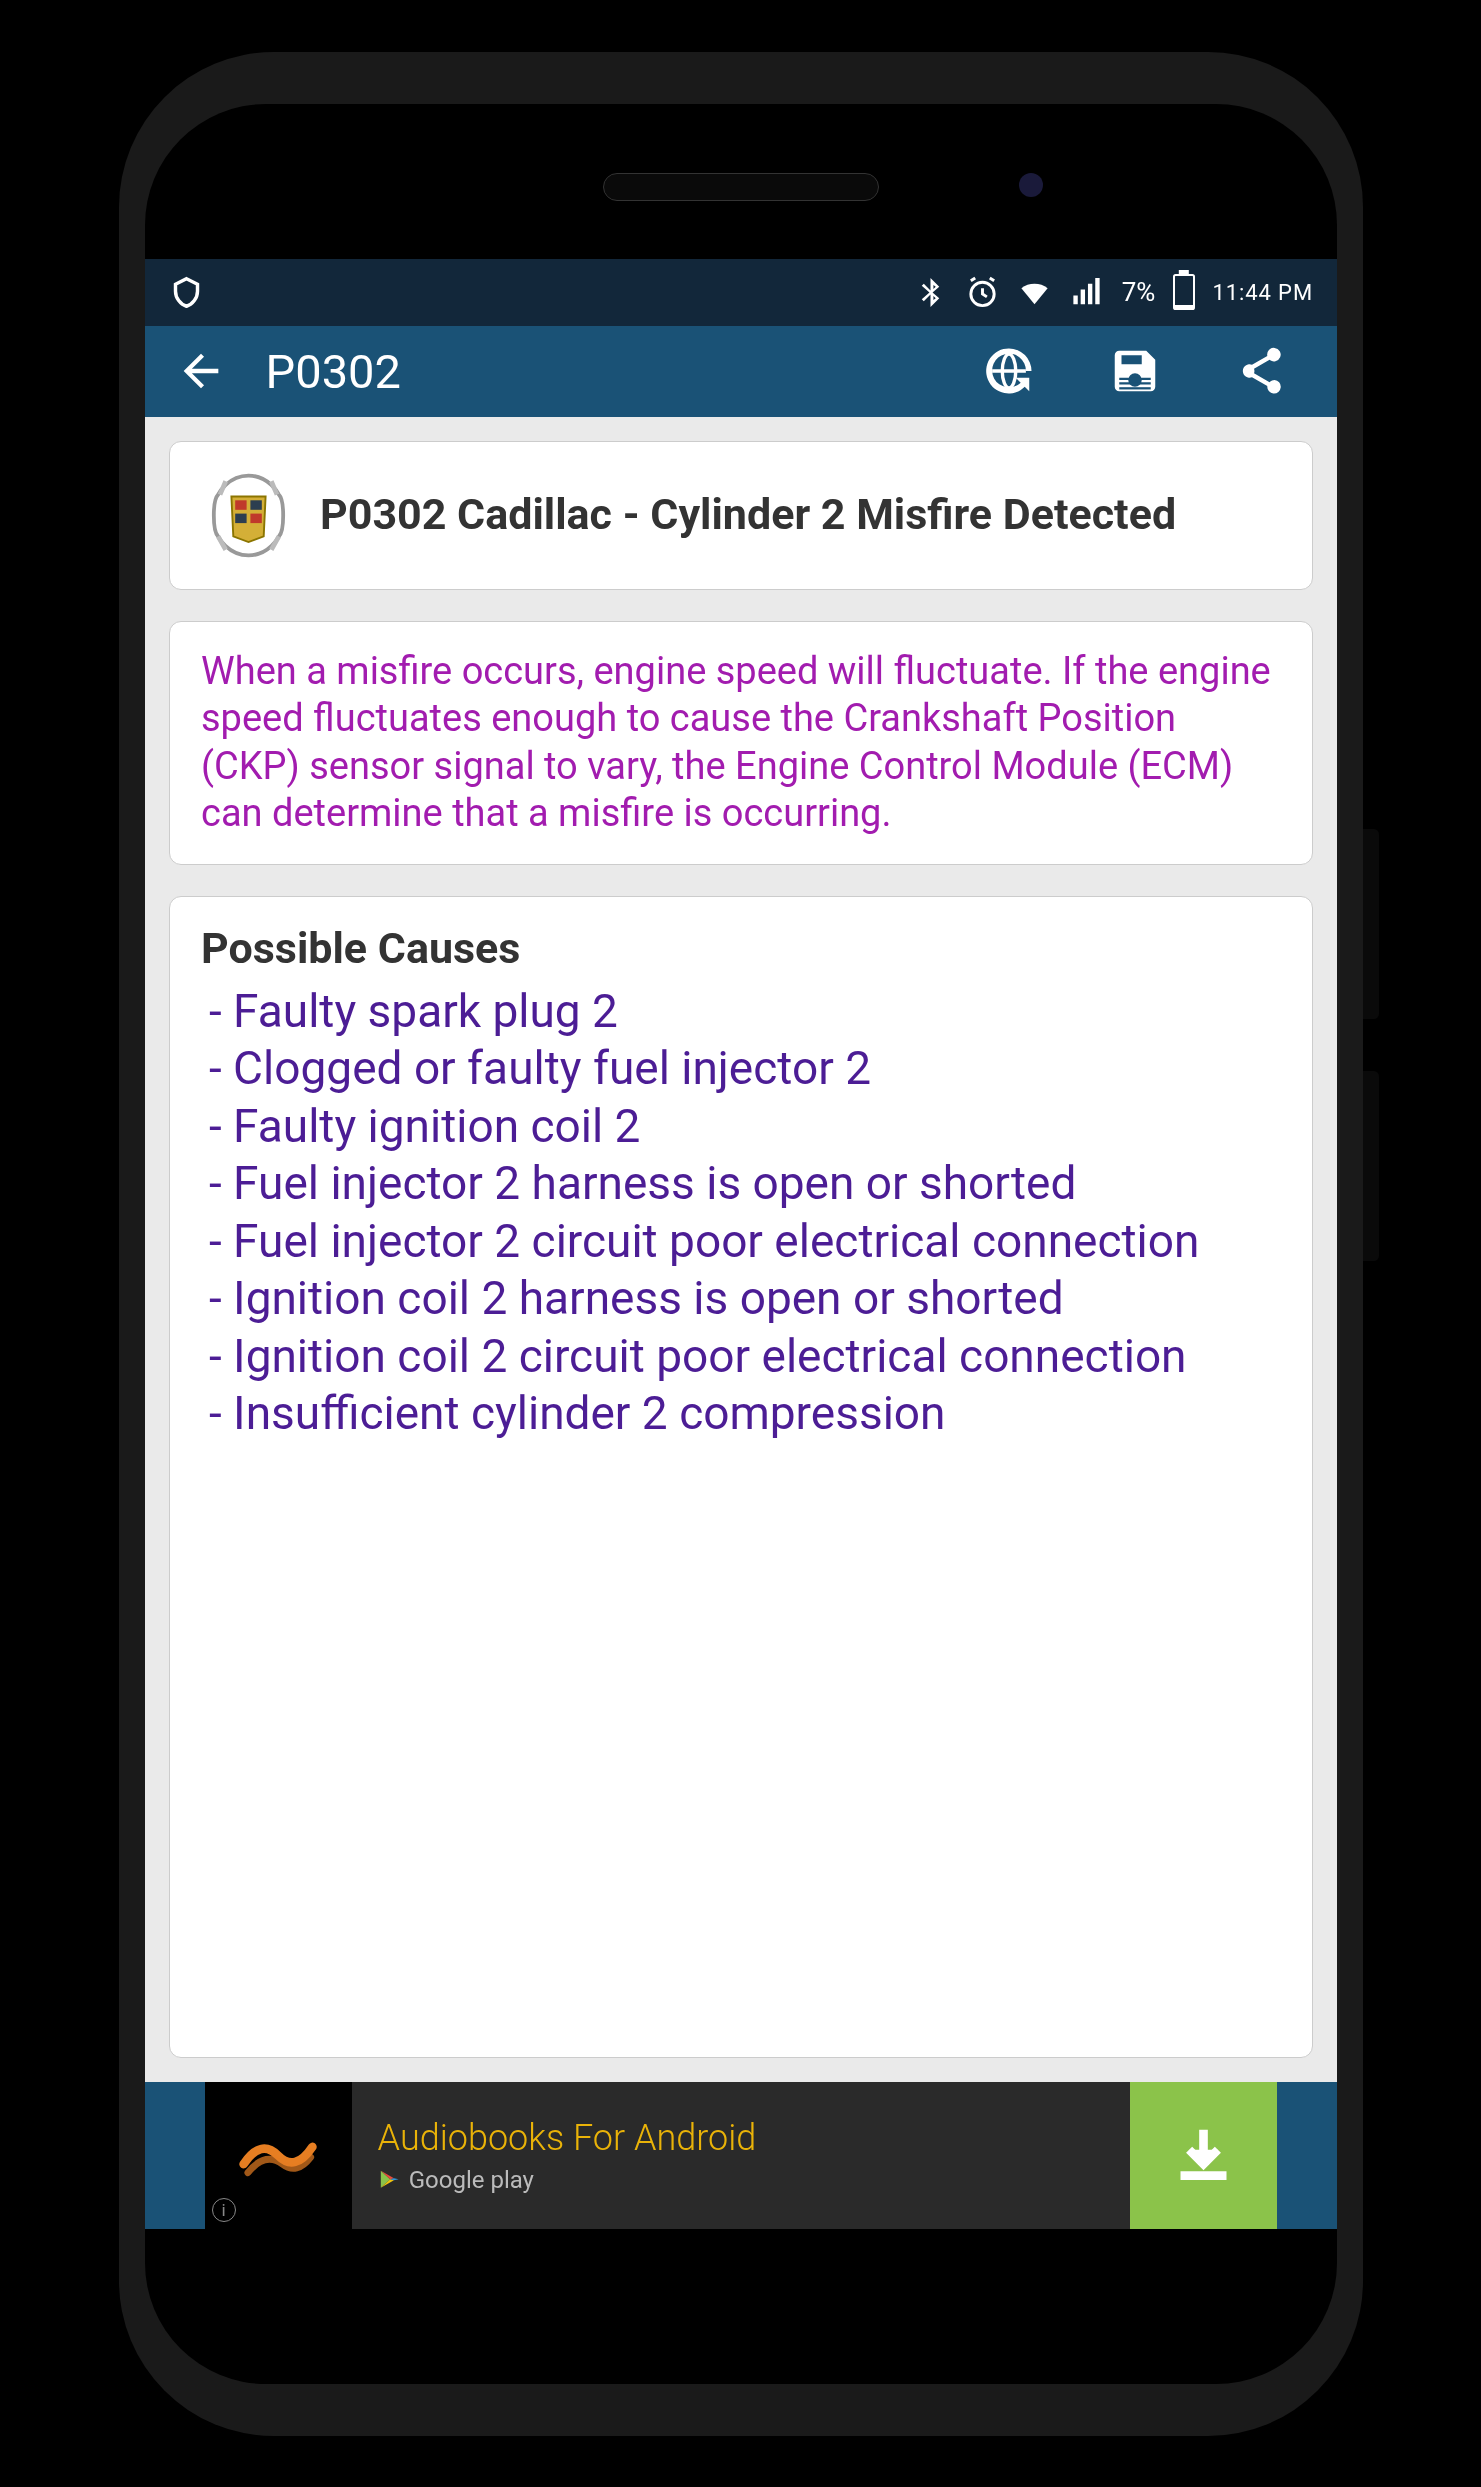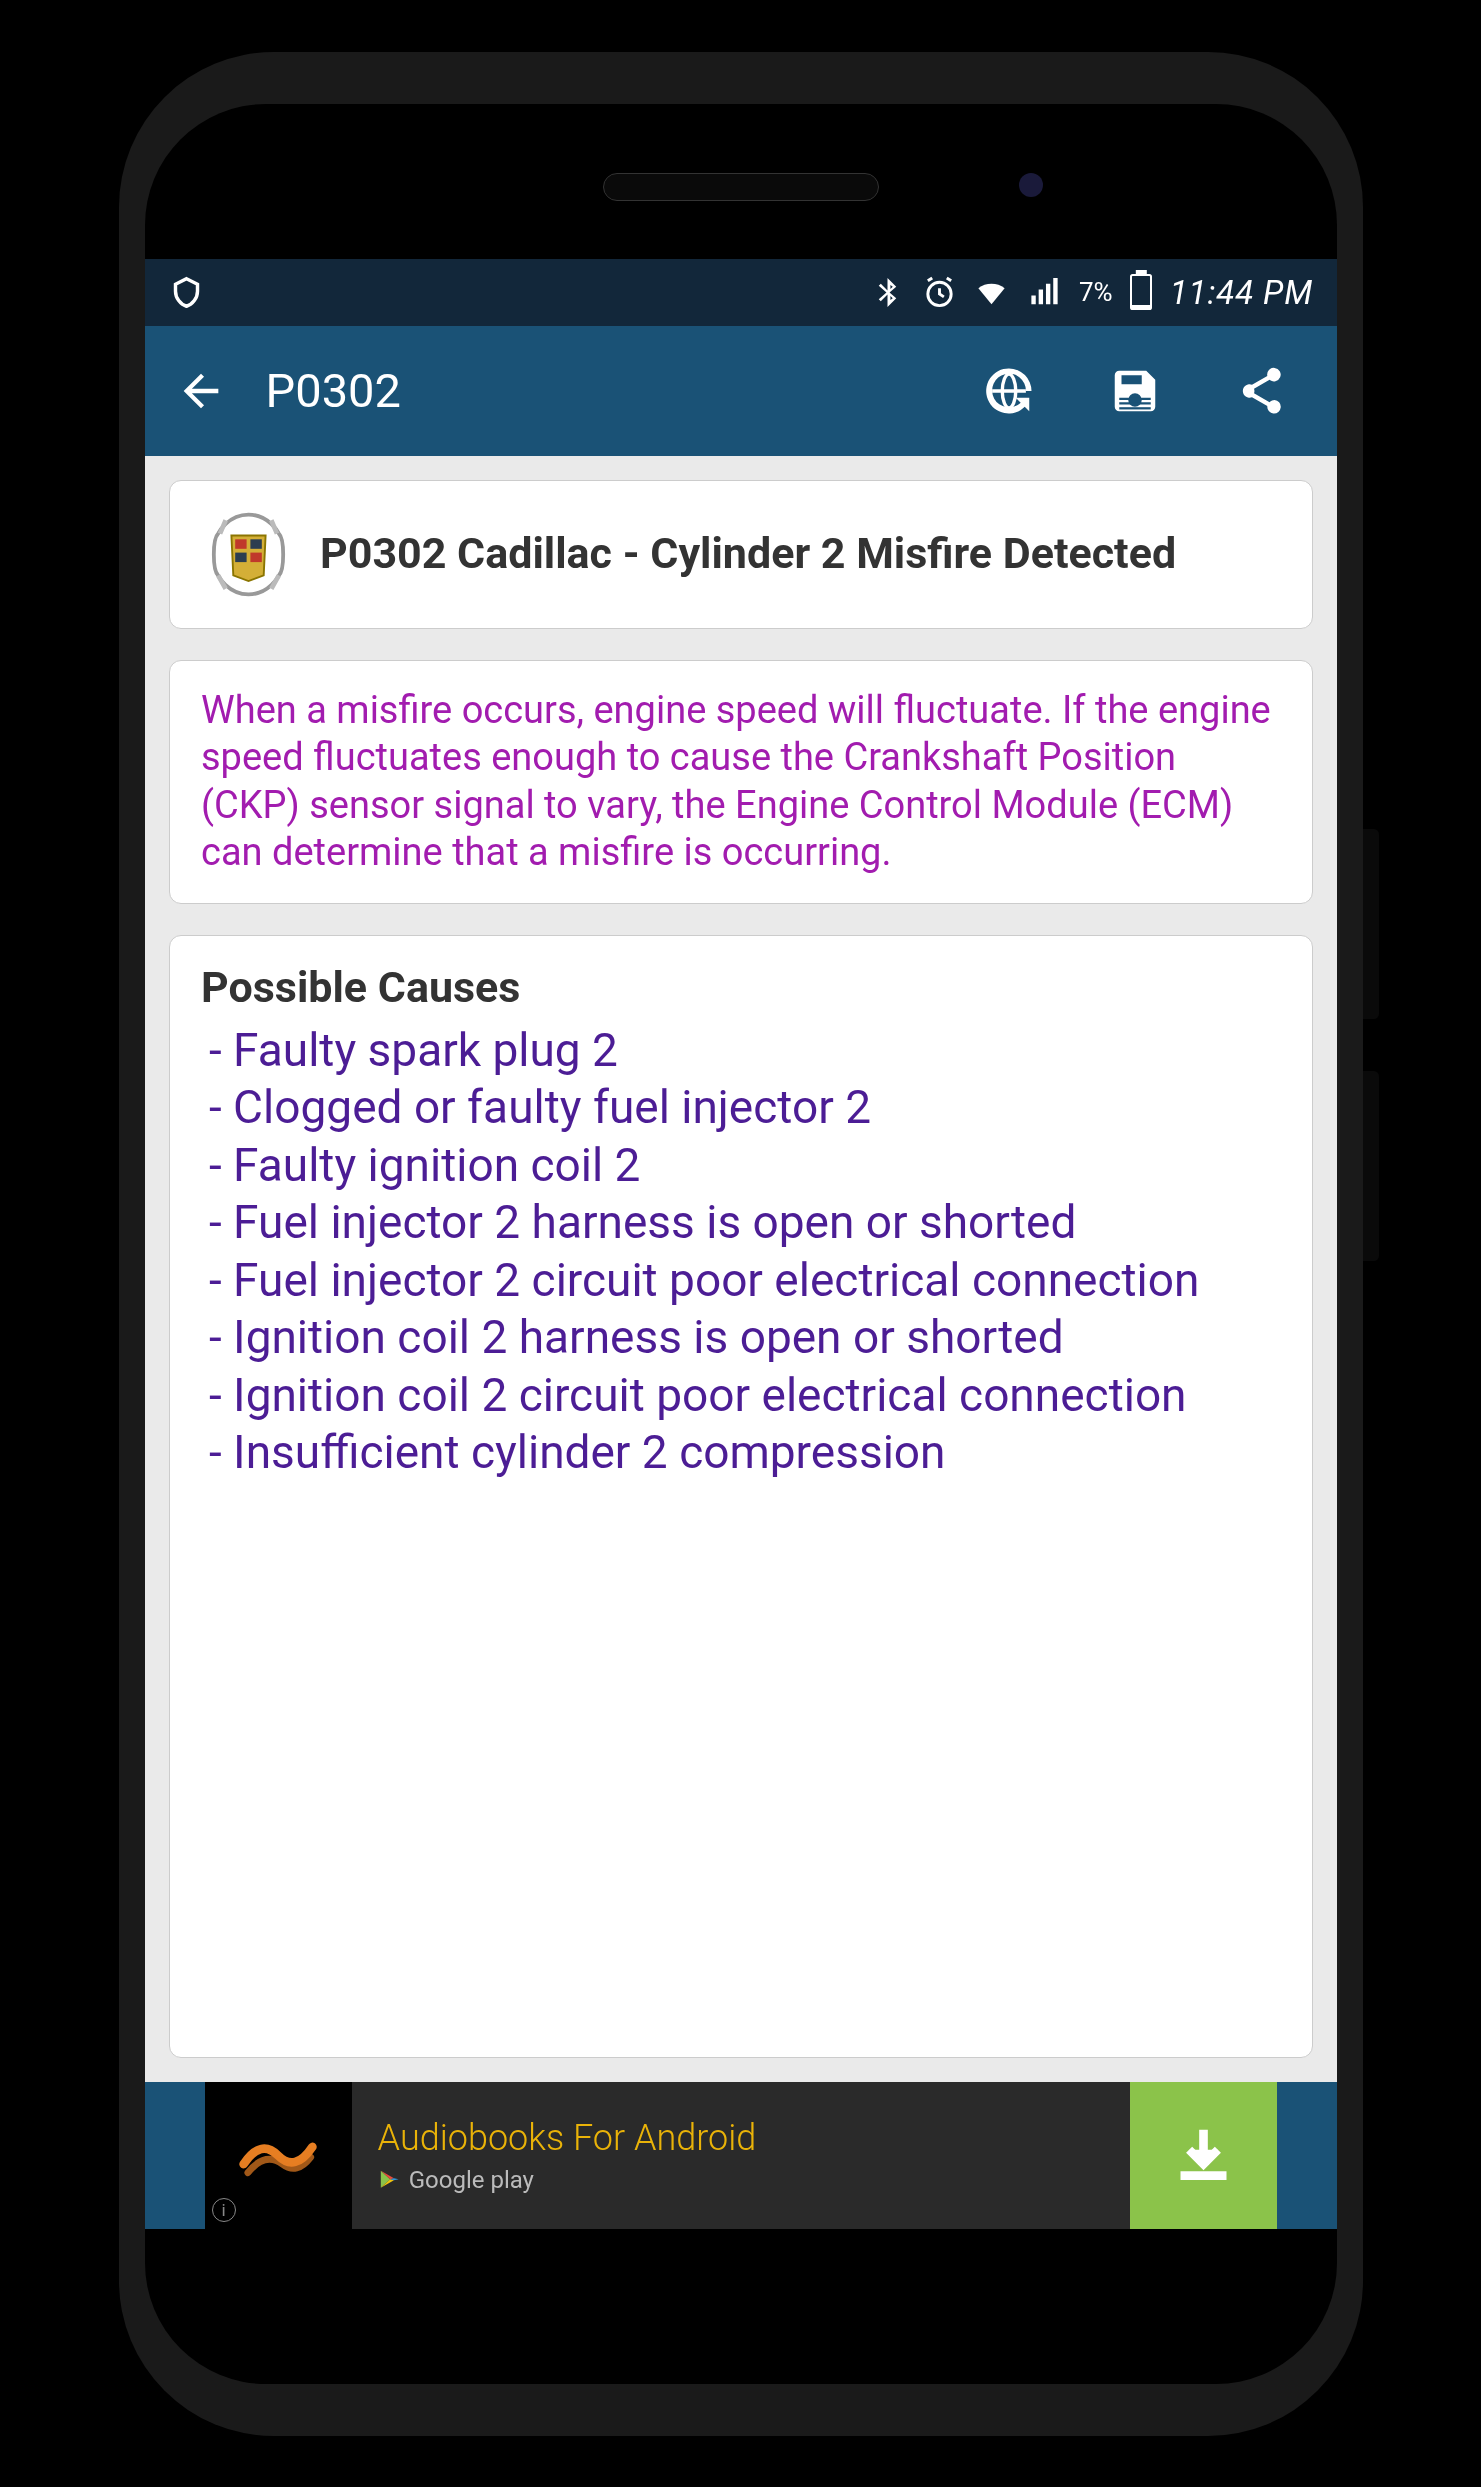--- a/index.html
+++ b/index.html
@@ -77,21 +77,21 @@
   justify-content: space-between;
   padding: 0 24px;
   color: #fff;
   font-size: 31px;
 }
 .status-left { display: flex; align-items: center; gap: 14px; }
 .status-right { display: flex; align-items: center; gap: 17.3px; }
 .status-icon { width: 35px; height: 35px; display: flex; align-items: center; justify-content: center; }
 .shield-icon svg { width: 33px; height: 33px; fill: none; stroke: #fff; stroke-width: 2.5; }
 .app-bar {
-  height: 130px;
+  height: 91px;
   background: #1a5276;
   display: flex;
   align-items: center;
   padding: 0 26px;
   gap: 26px;
 }
 .back-arrow { width: 60px; height: 60px; display: flex; align-items: center; justify-content: center; cursor: pointer; }
 .back-arrow svg { width: 52px; height: 52px; fill: #fff; }
 .app-title { color: #fff; font-size: 47px; font-weight: 400; flex: 1; margin-left: 8.6px; }
 .toolbar-icon { width: 69px; height: 69px; display: flex; align-items: center; justify-content: center; cursor: pointer; margin: 0 15.5px; }
@@ -175,21 +175,21 @@
   display: flex;
   align-items: center;
   justify-content: center;
 }
 .ad-download svg { width: 69px; height: 69px; fill: #fff; stroke: #fff; }
 .battery-text { font-size: 26px; }
 .battery-icon { display: flex; align-items: center; gap: 3.5px; }
 .battery-shell { width: 22.5px; height: 36px; border: 2.6px solid #fff; border-radius: 2.6px; position: relative; }
 .battery-tip { width: 10.4px; height: 3.5px; background: #fff; position: absolute; top: -6px; left: 50%; transform: translateX(-50%); }
 .battery-fill { position: absolute; bottom: 0; left: 0; right: 0; height: 8%; background: #fff; }
-.time-text { font-size: 33px; letter-spacing: 0.9px; font-style: italic; }
+.time-text { font-size: 22px; letter-spacing: 0.9px; }
 </style>
 </head>
 <body>
 
 <div class="phone-frame">
   <div class="side-button sb1"></div>
   <div class="side-button sb2"></div>
   <div class="phone-inner">
     <div class="speaker"></div>
     <div class="camera-dot"></div>

